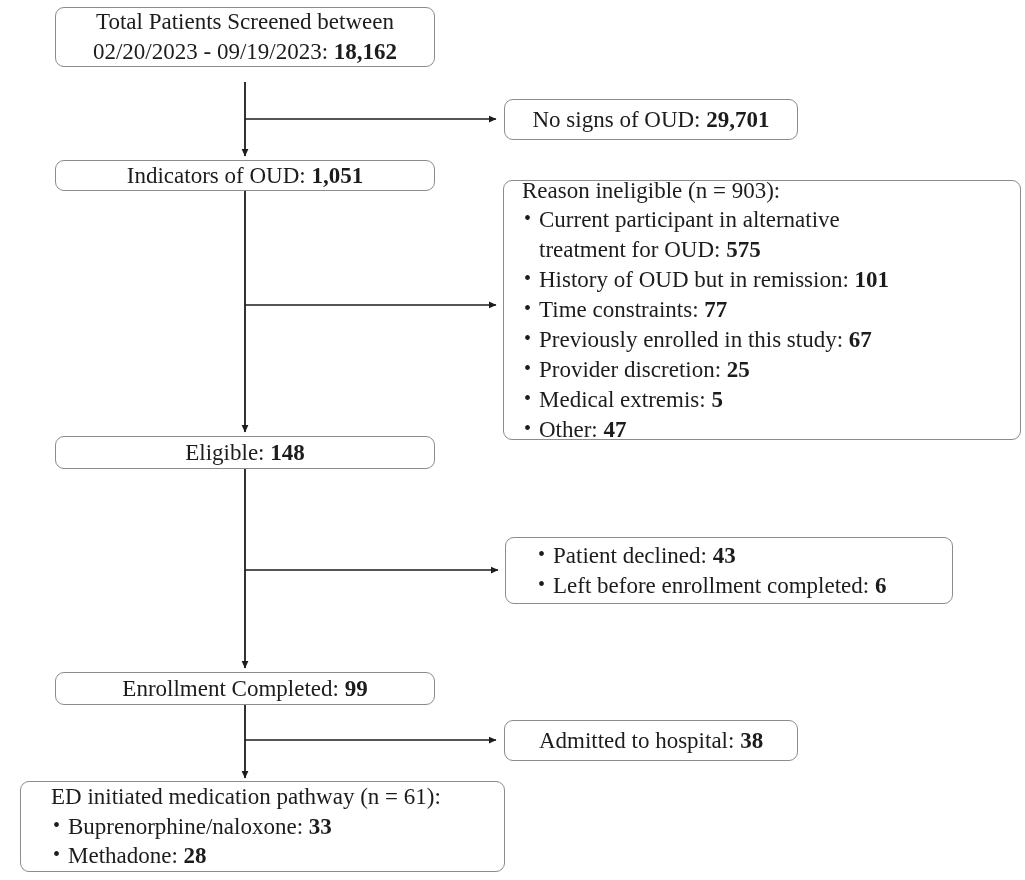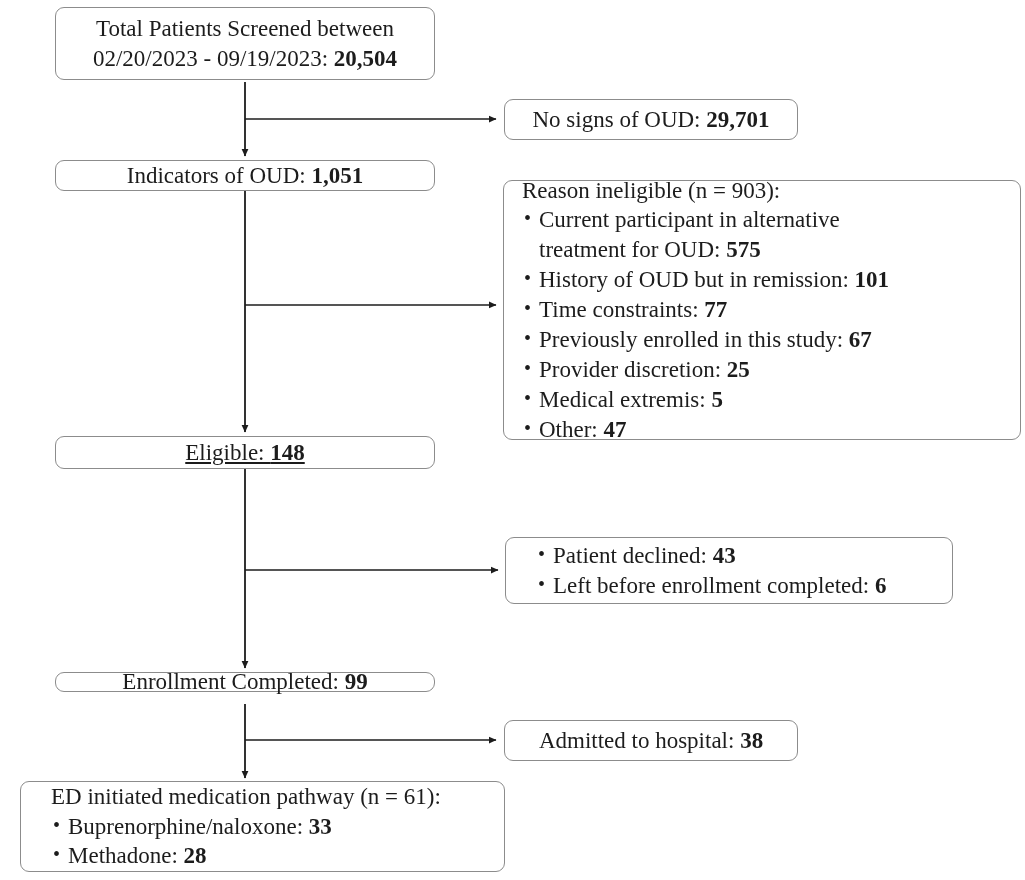--- a/index.html
+++ b/index.html
@@ -101,23 +101,23 @@
 
     <line x1="245" y1="468" x2="245" y2="668" stroke="#1c1c1c" stroke-width="1.8" marker-end="url(#arrowhead)"></line>
 
     <path d="M245,570 L498,570" stroke="#1c1c1c" stroke-width="1.5" fill="none" marker-end="url(#arrowhead)"></path>
 
     <line x1="245" y1="704" x2="245" y2="778" stroke="#1c1c1c" stroke-width="1.8" marker-end="url(#arrowhead)"></line>
 
     <path d="M245,740 L496,740" stroke="#1c1c1c" stroke-width="1.5" fill="none" marker-end="url(#arrowhead)"></path>
   </svg>
 
-  <div class="node center" style="left:55px; top:7px; width:380px; height:73px;">
+  <div class="node center" style="left:55px; top:7px; width:380px; height:60px;">
     <span class="line">Total Patients Screened between</span>
-    <span class="line"><span>02/20/2023 - 09/19/2023: </span><b>20,504</b></span>
+    <span class="line"><span>02/20/2023 - 09/19/2023: </span><b>18,162</b></span>
   </div>
 
   <div class="node center" style="left:504px; top:99px; width:294px; height:41px;">
     <span class="line"><span>No signs of OUD: </span><b>29,701</b></span>
   </div>
 
   <div class="node center" style="left:55px; top:160px; width:380px; height:31px;">
     <span class="line"><span>Indicators of OUD: </span><b>1,051</b></span>
   </div>
 
@@ -127,32 +127,32 @@
       <li><span>Current participant in alternative</span><span class="wrap-ind"><span>treatment for OUD: </span><b>575</b></span></li>
       <li><span>History of OUD but in remission: </span><b>101</b></li>
       <li><span>Time constraints: </span><b>77</b></li>
       <li><span>Previously enrolled in this study: </span><b>67</b></li>
       <li><span>Provider discretion: </span><b>25</b></li>
       <li><span>Medical extremis: </span><b>5</b></li>
       <li><span>Other: </span><b>47</b></li>
     </ul>
   </div>
 
-  <div class="node center" style="left:55px; top:436px; width:380px; height:33px;text-decoration:underline;">
+  <div class="node center" style="left:55px; top:436px; width:380px; height:33px;">
     <span class="line"><span>Eligible: </span><b>148</b></span>
   </div>
 
   <div class="node left pad-s" style="left:505px; top:537px; width:448px; height:67px;">
     <ul class="bullets">
       <li><span>Patient declined: </span><b>43</b></li>
       <li><span>Left before enrollment completed: </span><b>6</b></li>
     </ul>
   </div>
 
-  <div class="node center" style="left:55px; top:672px; width:380px; height:20px;">
+  <div class="node center" style="left:55px; top:672px; width:380px; height:33px;">
     <span class="line"><span>Enrollment Completed: </span><b>99</b></span>
   </div>
 
   <div class="node center" style="left:504px; top:720px; width:294px; height:41px;">
     <span class="line"><span>Admitted to hospital: </span><b>38</b></span>
   </div>
 
   <div class="node left pad-s" style="left:20px; top:781px; width:485px; height:91px;">
     <span class="heading-line">ED initiated medication pathway (n = 61):</span>
     <ul class="bullets">

